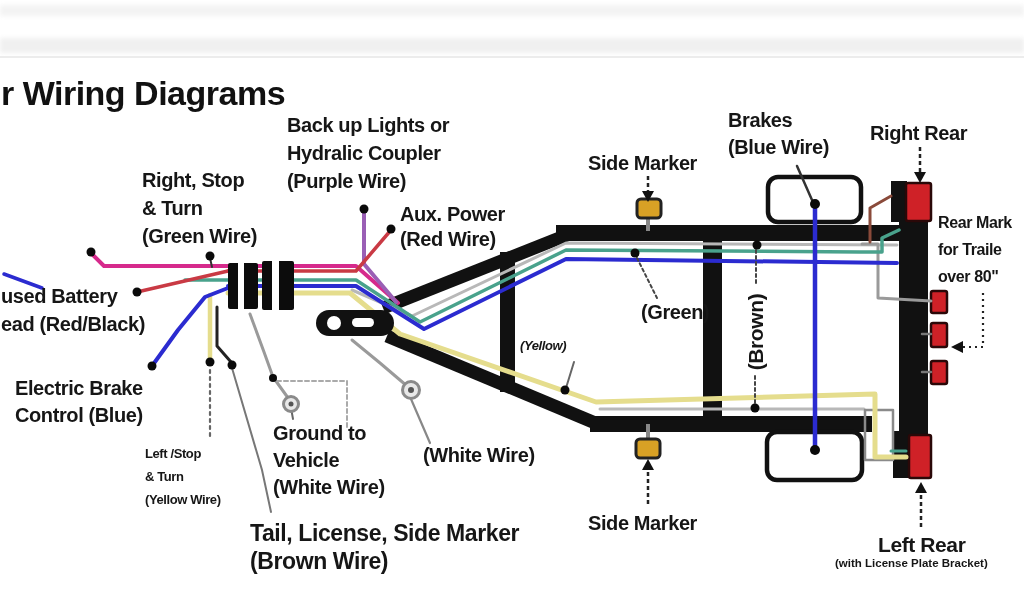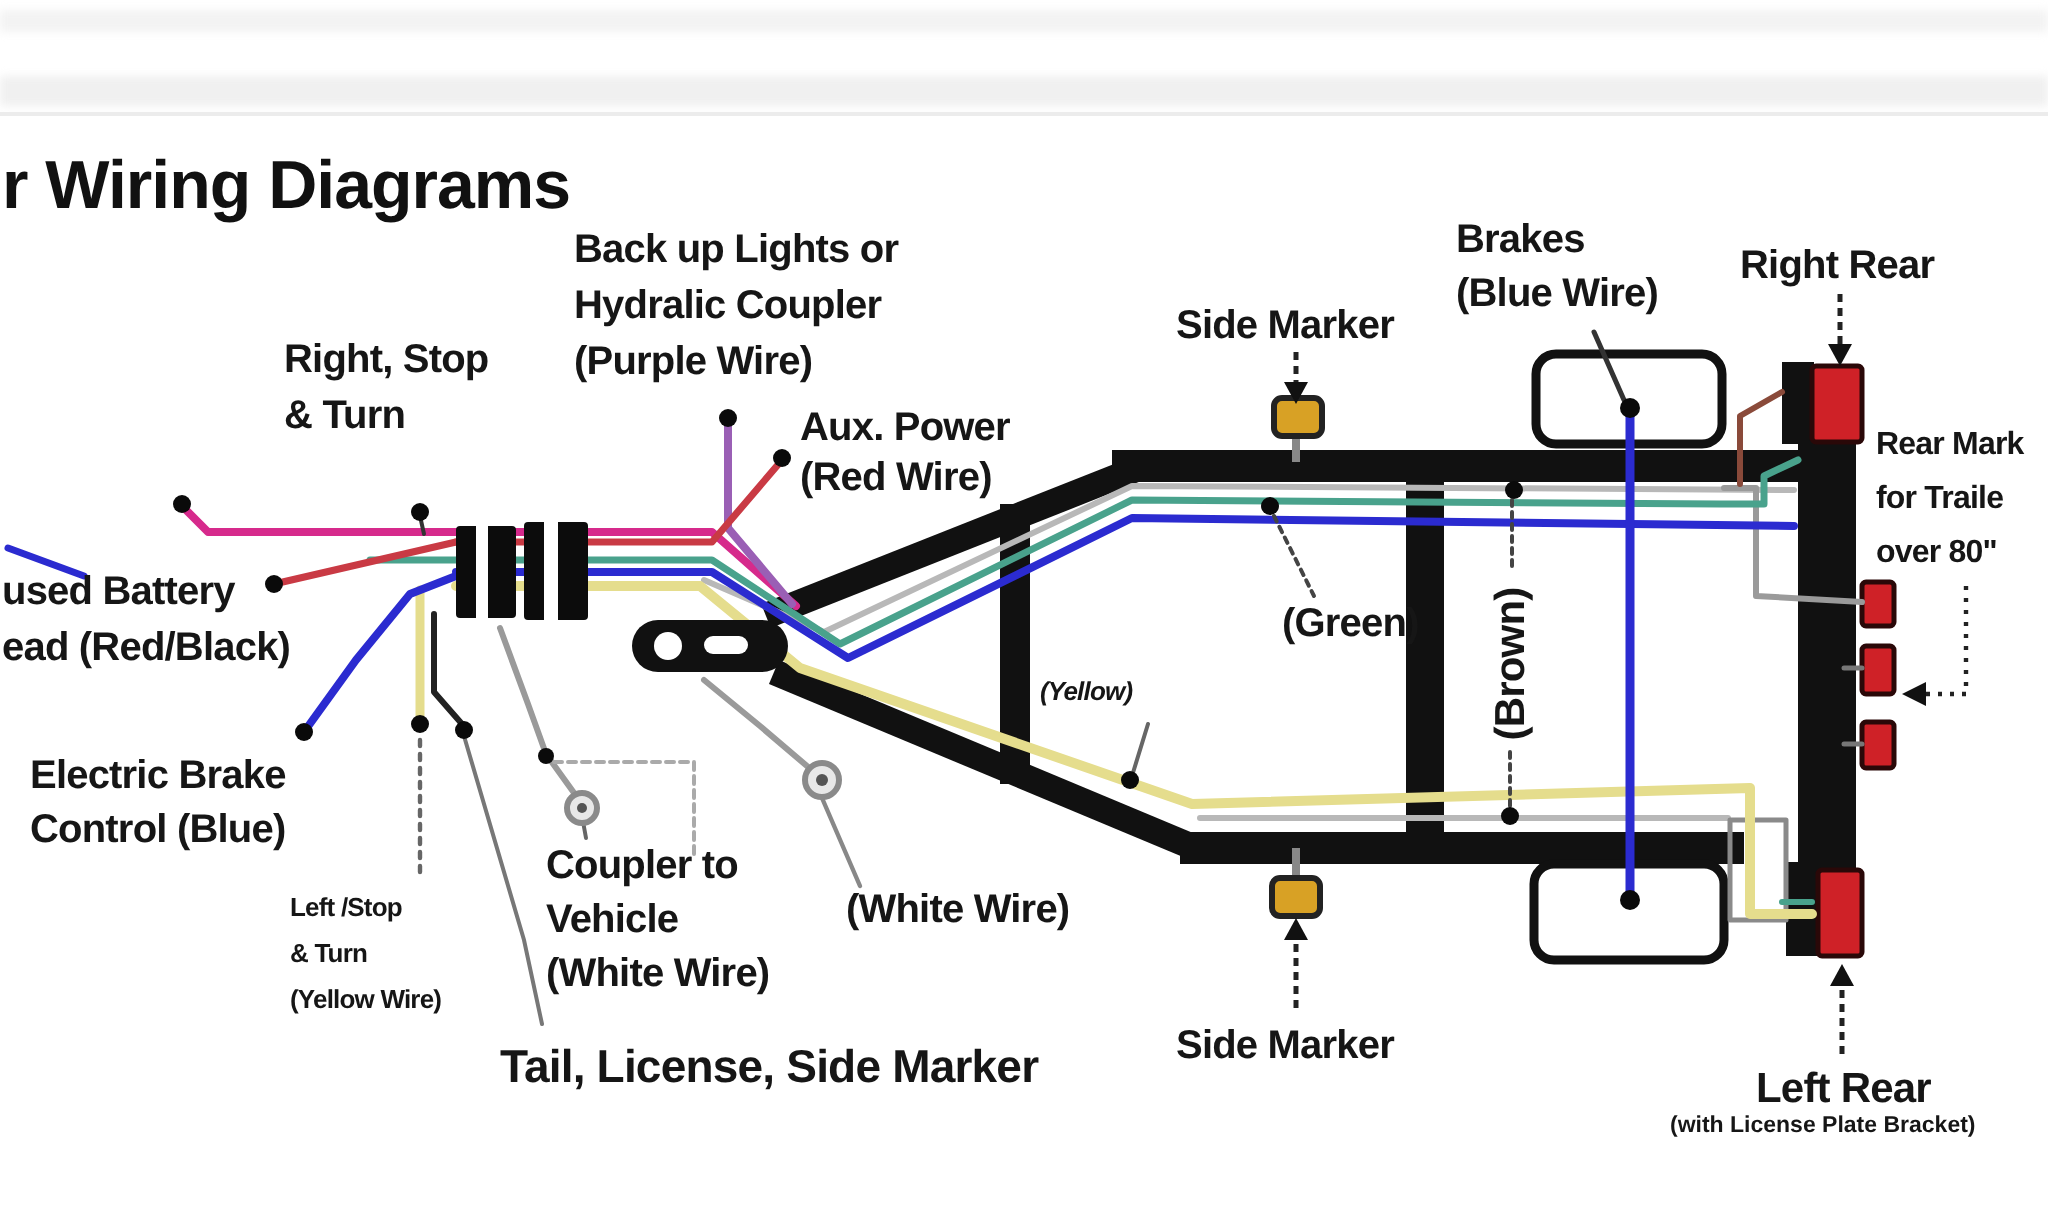--- a/index.html
+++ b/index.html
@@ -159,20 +159,21 @@
       <circle cx="291" cy="404" r="2.5" fill="#555"></circle>
       <circle cx="411" cy="390" r="8.5" fill="#e8e8e8" stroke="#8a8a8a" stroke-width="3"></circle>
       <circle cx="411" cy="390" r="3" fill="#555"></circle>
     </g>
   </svg>
 
 
   <div class="lbl" style="left:142px;top:166px;line-height:28px;">
     <div>Right, Stop</div>
     <div>&amp; Turn</div>
+    <div>(Green Wire)</div>
   </div>
 
   <div class="lbl" style="left:287px;top:111px;line-height:28px;">
     <div>Back up Lights or</div>
     <div>Hydralic Coupler</div>
     <div>(Purple Wire)</div>
   </div>
 
   <div class="lbl" style="left:400px;top:202px;line-height:25px;">
     <div>Aux. Power</div>
@@ -220,31 +221,32 @@
     <div>(Brown)</div>
   </div>
 
   <div class="lbl small" style="left:145px;top:442px;">
     <div>Left /Stop</div>
     <div>&amp; Turn</div>
     <div>(Yellow Wire)</div>
   </div>
 
   <div class="lbl" style="left:273px;top:420px;line-height:27px;">
-    <div>Coupler to</div>
+    <div>Ground to</div>
     <div>Vehicle</div>
     <div>(White Wire)</div>
   </div>
 
   <div class="lbl" style="left:423px;top:442px;line-height:27px;">
     <div>(White Wire)</div>
   </div>
 
   <div class="lbl" style="left:250px;top:519px;line-height:28px;font-size:23px;">
     <div>Tail, License, Side Marker</div>
+    <div>(Brown Wire)</div>
   </div>
 
   <div class="lbl" style="left:588px;top:510px;">
     <div>Side Marker</div>
   </div>
 
   <div class="lbl" id="lbl-left-rear" style="left:878px;top:532px;">
     <div>Left Rear</div>
   </div>
 

